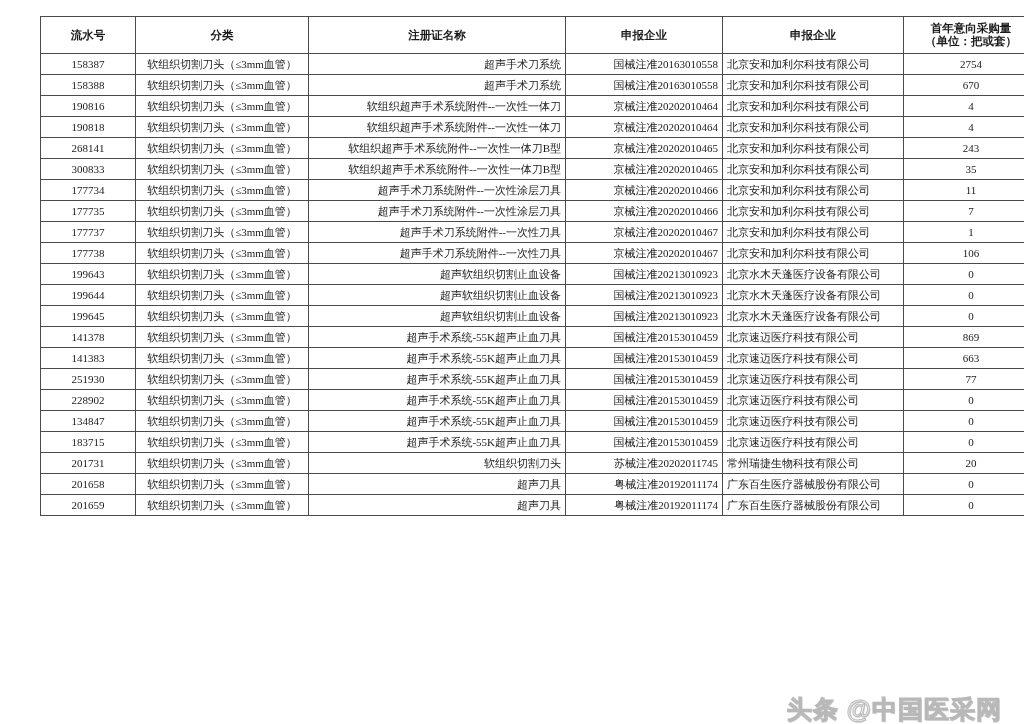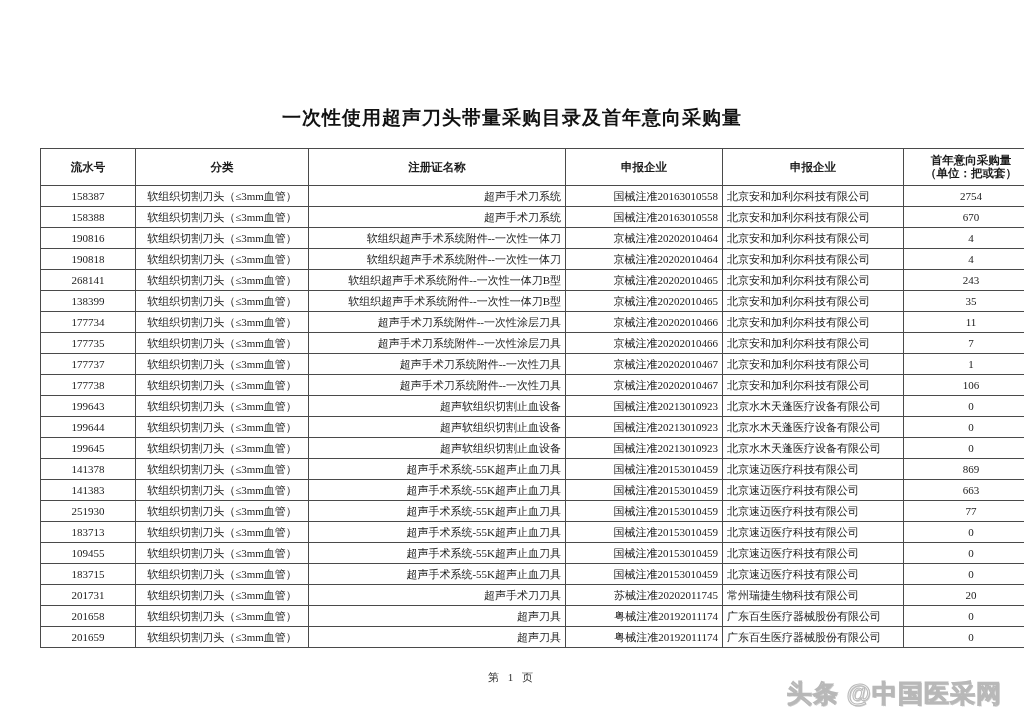--- a/index.html
+++ b/index.html
@@ -101,21 +101,20 @@
     font-family: "Liberation Sans", "DejaVu Sans", sans-serif;
     white-space: nowrap;
     user-select: none;
   }
 </style>
 </head>
 <body>
 
 <div class="page">
 
-  <div class="doc-title">一次性使用超声刀头带量采购目录及首年意向采购量</div>
 
   <div class="table-wrap">
     <table class="catalog">
       <thead>
         <tr>
           <th class="col-serial">流水号</th>
           <th class="col-category">分类</th>
           <th class="col-regname">注册证名称</th>
           <th class="col-regno">申报企业</th>
           <th class="col-company">申报企业</th>
@@ -160,21 +159,21 @@
           </tr>
           <tr>
             <td class="col-serial">268141</td>
             <td class="col-category">软组织切割刀头（≤3mm血管）</td>
             <td class="col-regname">软组织超声手术系统附件--一次性一体刀B型</td>
             <td class="col-regno">京械注准20202010465</td>
             <td class="col-company">北京安和加利尔科技有限公司</td>
             <td class="col-qty">243</td>
           </tr>
           <tr>
-            <td class="col-serial">138399</td>
+            <td class="col-serial">300833</td>
             <td class="col-category">软组织切割刀头（≤3mm血管）</td>
             <td class="col-regname">软组织超声手术系统附件--一次性一体刀B型</td>
             <td class="col-regno">京械注准20202010465</td>
             <td class="col-company">北京安和加利尔科技有限公司</td>
             <td class="col-qty">35</td>
           </tr>
           <tr>
             <td class="col-serial">177734</td>
             <td class="col-category">软组织切割刀头（≤3mm血管）</td>
             <td class="col-regname">超声手术刀系统附件--一次性涂层刀具</td>
@@ -248,47 +247,47 @@
           </tr>
           <tr>
             <td class="col-serial">251930</td>
             <td class="col-category">软组织切割刀头（≤3mm血管）</td>
             <td class="col-regname">超声手术系统-55K超声止血刀具</td>
             <td class="col-regno">国械注准20153010459</td>
             <td class="col-company">北京速迈医疗科技有限公司</td>
             <td class="col-qty">77</td>
           </tr>
           <tr>
-            <td class="col-serial">183713</td>
-            <td class="col-category">软组织切割刀头（≤3mm血管）</td>
-            <td class="col-regname">超声手术系统-55K超声止血刀具</td>
-            <td class="col-regno">国械注准20153010459</td>
-            <td class="col-company">北京速迈医疗科技有限公司</td>
-            <td class="col-qty">0</td>
-          </tr>
-          <tr>
-            <td class="col-serial">109455</td>
+            <td class="col-serial">228902</td>
+            <td class="col-category">软组织切割刀头（≤3mm血管）</td>
+            <td class="col-regname">超声手术系统-55K超声止血刀具</td>
+            <td class="col-regno">国械注准20153010459</td>
+            <td class="col-company">北京速迈医疗科技有限公司</td>
+            <td class="col-qty">0</td>
+          </tr>
+          <tr>
+            <td class="col-serial">134847</td>
             <td class="col-category">软组织切割刀头（≤3mm血管）</td>
             <td class="col-regname">超声手术系统-55K超声止血刀具</td>
             <td class="col-regno">国械注准20153010459</td>
             <td class="col-company">北京速迈医疗科技有限公司</td>
             <td class="col-qty">0</td>
           </tr>
           <tr>
             <td class="col-serial">183715</td>
             <td class="col-category">软组织切割刀头（≤3mm血管）</td>
             <td class="col-regname">超声手术系统-55K超声止血刀具</td>
             <td class="col-regno">国械注准20153010459</td>
             <td class="col-company">北京速迈医疗科技有限公司</td>
             <td class="col-qty">0</td>
           </tr>
           <tr>
             <td class="col-serial">201731</td>
             <td class="col-category">软组织切割刀头（≤3mm血管）</td>
-            <td class="col-regname">超声手术刀刀具</td>
+            <td class="col-regname">软组织切割刀头</td>
             <td class="col-regno">苏械注准20202011745</td>
             <td class="col-company">常州瑞捷生物科技有限公司</td>
             <td class="col-qty">20</td>
           </tr>
           <tr>
             <td class="col-serial">201658</td>
             <td class="col-category">软组织切割刀头（≤3mm血管）</td>
             <td class="col-regname">超声刀具</td>
             <td class="col-regno">粤械注准20192011174</td>
             <td class="col-company">广东百生医疗器械股份有限公司</td>
@@ -299,17 +298,16 @@
             <td class="col-category">软组织切割刀头（≤3mm血管）</td>
             <td class="col-regname">超声刀具</td>
             <td class="col-regno">粤械注准20192011174</td>
             <td class="col-company">广东百生医疗器械股份有限公司</td>
             <td class="col-qty">0</td>
           </tr>
         </tbody>
     </table>
   </div>
 
-  <div class="page-footer">第 1 页</div>
 
   <div class="watermark">头条 @中国医采网</div>
 
 </div>
 
 </body></html>

